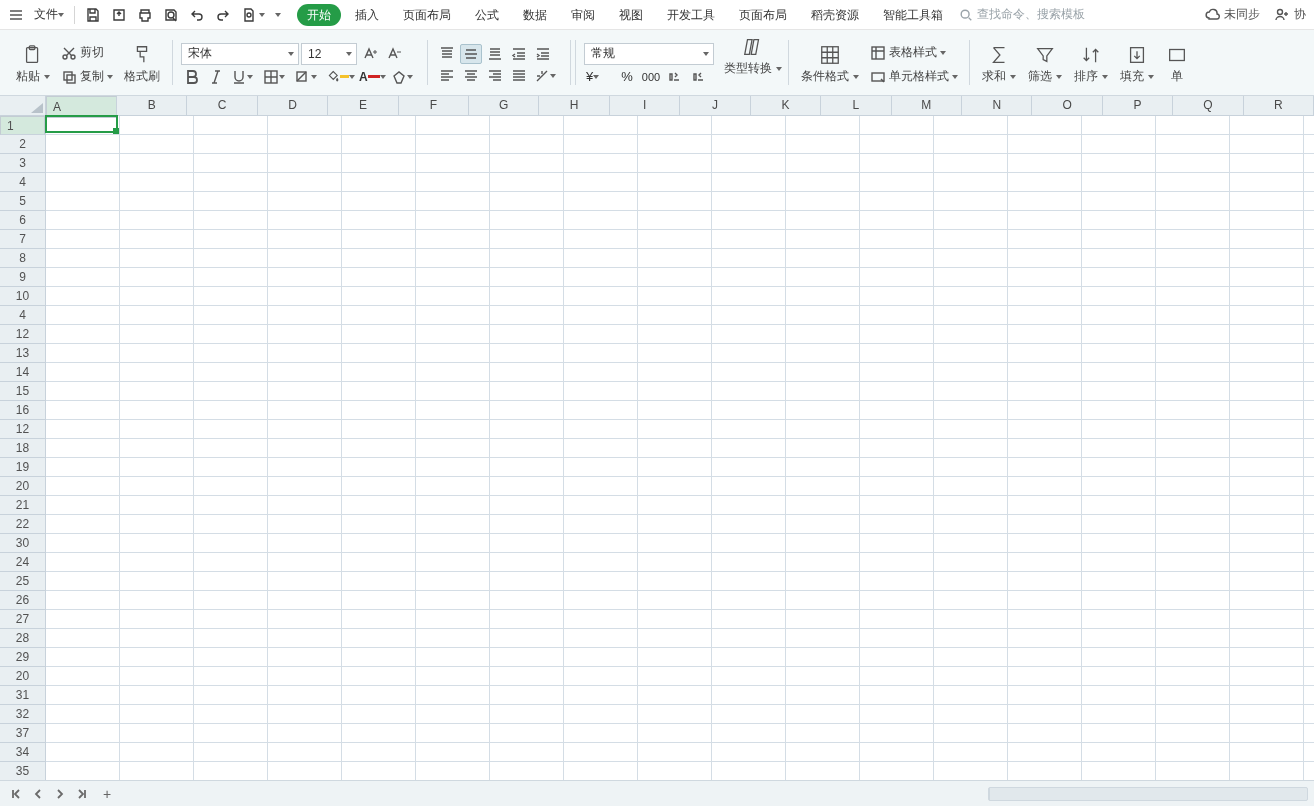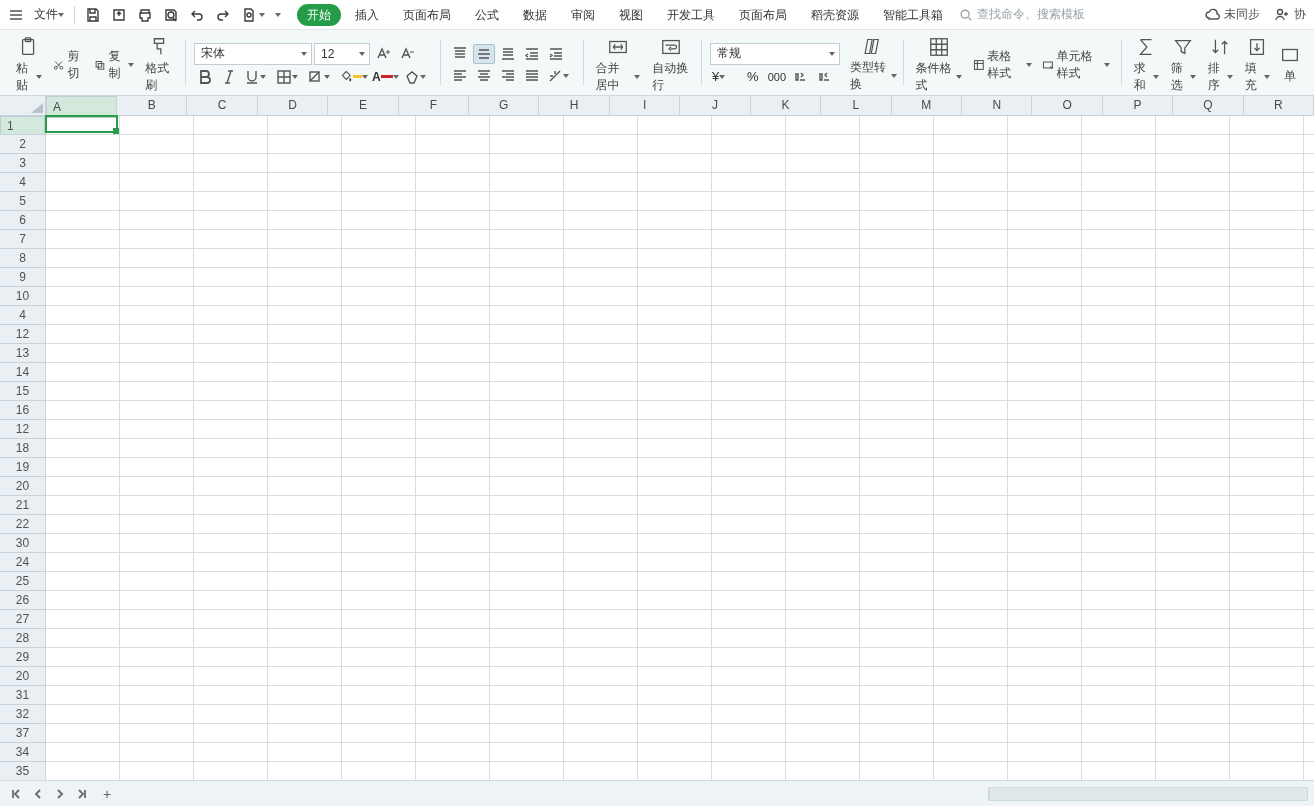--- a/index.html
+++ b/index.html
@@ -48,21 +48,21 @@
     overflow: hidden;
   }
   .rgroup { display:flex; flex-direction:column; justify-content:center; padding:0 6px; }
   .rgroup.row2 { display:flex; flex-direction:column; gap:2px; }
   .rsep { width:1px; background:#d0d8de; margin: 6px 2px 10px 2px; }
   .btn { display:flex; align-items:center; gap:3px; height:20px; padding:0 3px; cursor:pointer; color:#444; }
   .btn svg, .iconbox svg { width:16px; height:16px; fill:none; stroke:#555; stroke-width:1.4; }
   .btn.big { flex-direction:column; height:auto; gap:2px; padding:2px 4px; font-size:12px; }
   .btn.big svg { width:22px; height:22px; }
   .hstack { display:flex; align-items:center; gap:4px; }
-  .vstack { display:flex; gap:4px; }
+  .vstack { display:flex; flex-direction:column; gap:4px; }
 
   .sel { display:flex; align-items:center; background:#fff; border:1px solid #c3ccd3; height:22px; padding:0 4px 0 6px; gap:6px; }
   .sel.font { width:118px; }
   .sel.size { width:56px; }
   .sel .val { flex:1; white-space:nowrap; overflow:hidden; }
 
   .iconbtn { width:22px; height:20px; display:flex; align-items:center; justify-content:center; cursor:pointer; }
   .iconbtn svg { width:16px; height:16px; stroke:#555; fill:none; stroke-width:1.4; }
   .iconbtn.withdd { width:30px; justify-content:flex-start; padding-left:2px; }
   .iconbtn.active { background:#d7e6ec; border:1px solid #a9c2cd; border-radius:2px; }
@@ -378,41 +378,20 @@
           <svg viewBox="0 0 16 16">
             <path d="M3 13 13 3 M3 8h3 M8 3v3"></path>
           </svg>
           <span class="caret-sym"></span>
         </div>
     </div>
   </div>
 
   <div class="rsep"></div>
 
-  <div class="rgroup">
-    <div class="hstack">
-      <div class="btn big">
-        <svg viewBox="0 0 24 24">
-            <rect x="3" y="6" width="18" height="12"></rect>
-            <path d="M7 12h10 M9 9l-2 3 2 3 M15 9l2 3-2 3"></path>
-          </svg>
-        <span class="hstack">
-            <span>合并居中</span>
-            <span class="caret-sym"></span>
-          </span>
-      </div>
-      <div class="btn big">
-        <svg viewBox="0 0 24 24">
-            <rect x="3" y="5" width="18" height="14"></rect>
-            <path d="M6 10h10a2 2 0 0 1 0 4h-4 M12 12l-2 2 2 2"></path>
-          </svg>
-        <span>自动换行</span>
-      </div>
-    </div>
-  </div>
 
   <div class="rsep"></div>
 
   <div class="rgroup row2">
     <div class="row">
       <div class="sel" style="width:130px;">
         <span class="val">常规</span>
         <span class="caret-sym"></span>
       </div>
     </div>

